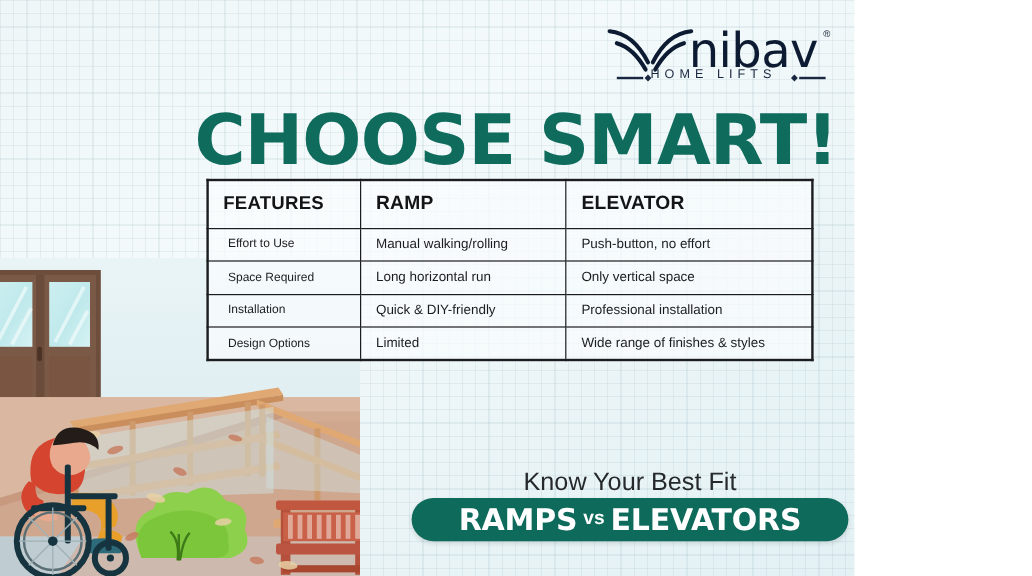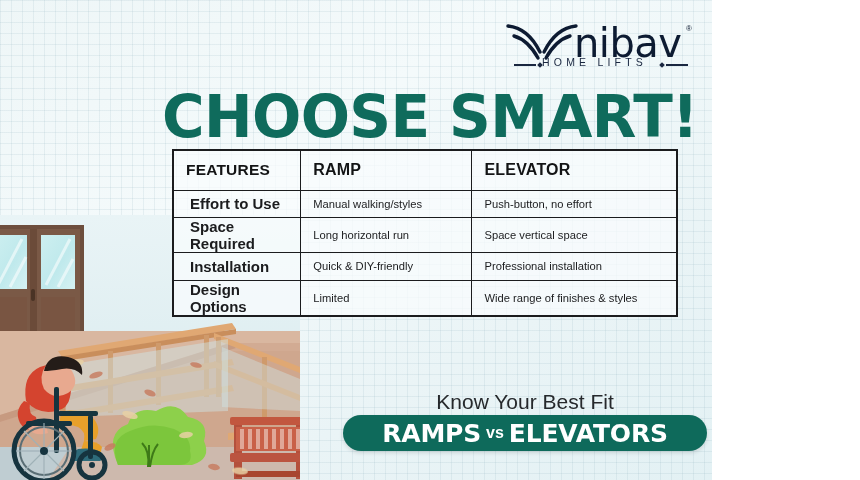--- a/index.html
+++ b/index.html
@@ -55,21 +55,21 @@
     position: absolute; left: 172px; top: 149px;
     width: 506px;
     border-collapse: collapse;
     background: rgba(250,252,253,0.72);
     border: 2px solid #1b1c1e;
   }
   #cmp-table td, #cmp-table th { border: 1.6px solid #1b1c1e; text-align: left; }
   #cmp-table thead th { height: 40px; padding: 0 12px; font-size: 16px; font-weight: 700; color: #131415; letter-spacing: 0.2px; }
   #cmp-table thead th.c0 { font-size: 15.5px; }
   #cmp-table tbody td { height: 27.5px; font-size: 11.2px; color: #1b1c1e; padding: 0 12px; }
-  #cmp-table tbody td.c0 { font-weight: 700; font-size: 15px; padding-left: 16px; }
+  #cmp-table tbody td.c0 { font-weight: 400; font-size: 10px; padding-left: 16px; }
   .col0 { width: 128px; } .col1 { width: 172px; } .col2 { width: 206px; }
   
   #know-fit {
     position: absolute; left: 350px; top: 390px; width: 350px;
     text-align: center; font-size: 21px; color: #26292c; font-weight: 400;
   }
   #banner {
     position: absolute; left: 343px; top: 415px;
     width: 364px; height: 36px;
     background: #0e6a5b; border-radius: 18px;
@@ -265,27 +265,27 @@
     <thead>
       <tr>
         <th class="c0">FEATURES</th>
         <th>RAMP</th>
         <th>ELEVATOR</th>
       </tr>
     </thead>
     <tbody>
       <tr>
         <td class="c0">Effort to Use</td>
-        <td>Manual walking/styles</td>
+        <td>Manual walking/rolling</td>
         <td>Push-button, no effort</td>
       </tr>
       <tr>
         <td class="c0">Space Required</td>
         <td>Long horizontal run</td>
-        <td>Space vertical space</td>
+        <td>Only vertical space</td>
       </tr>
       <tr>
         <td class="c0">Installation</td>
         <td>Quick &amp; DIY-friendly</td>
         <td>Professional installation</td>
       </tr>
       <tr>
         <td class="c0">Design Options</td>
         <td>Limited</td>
         <td>Wide range of finishes &amp; styles</td>

